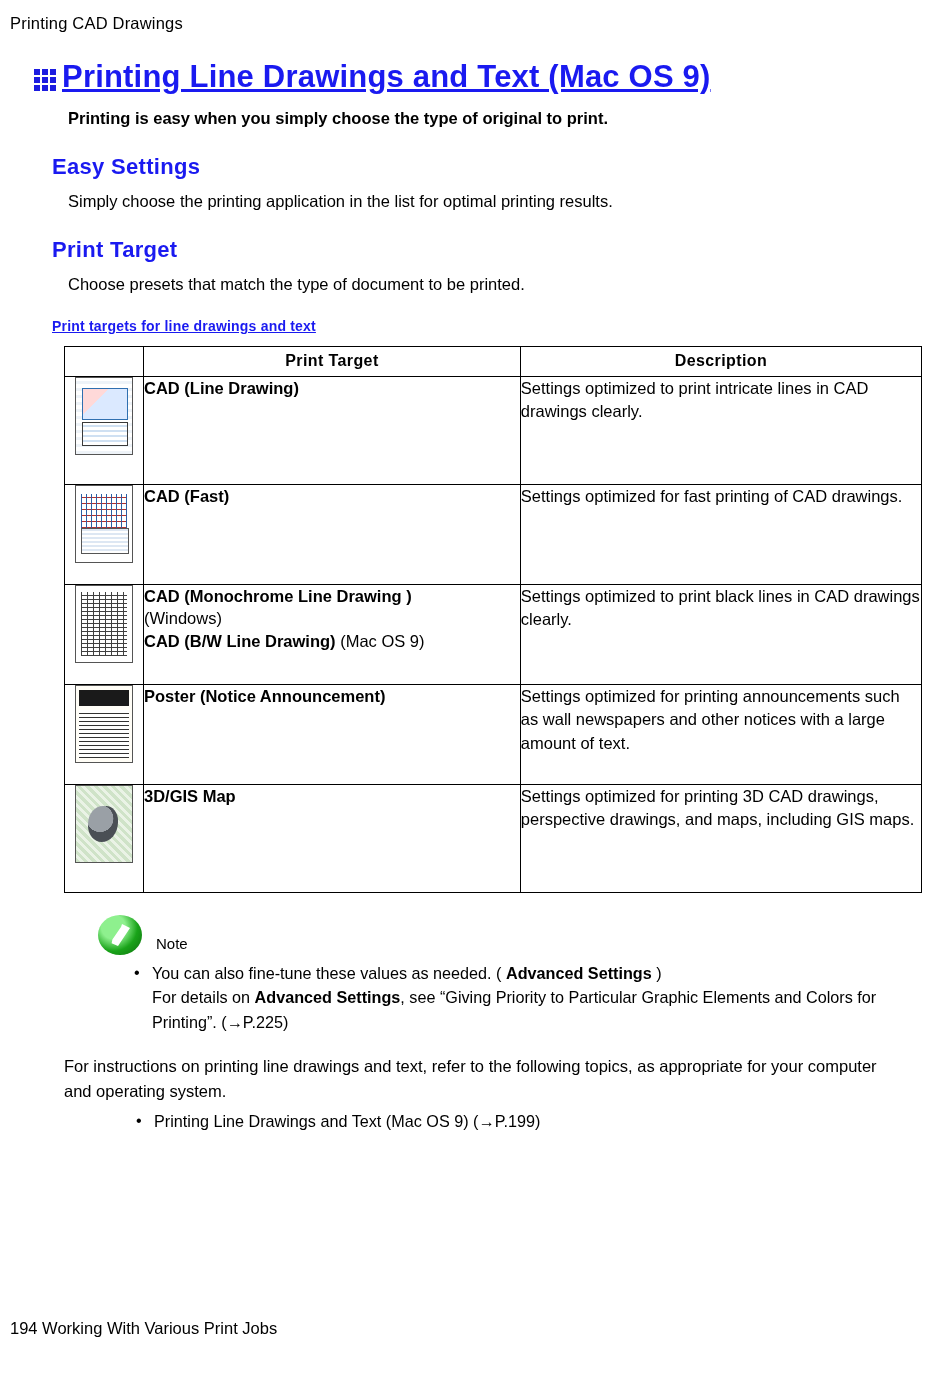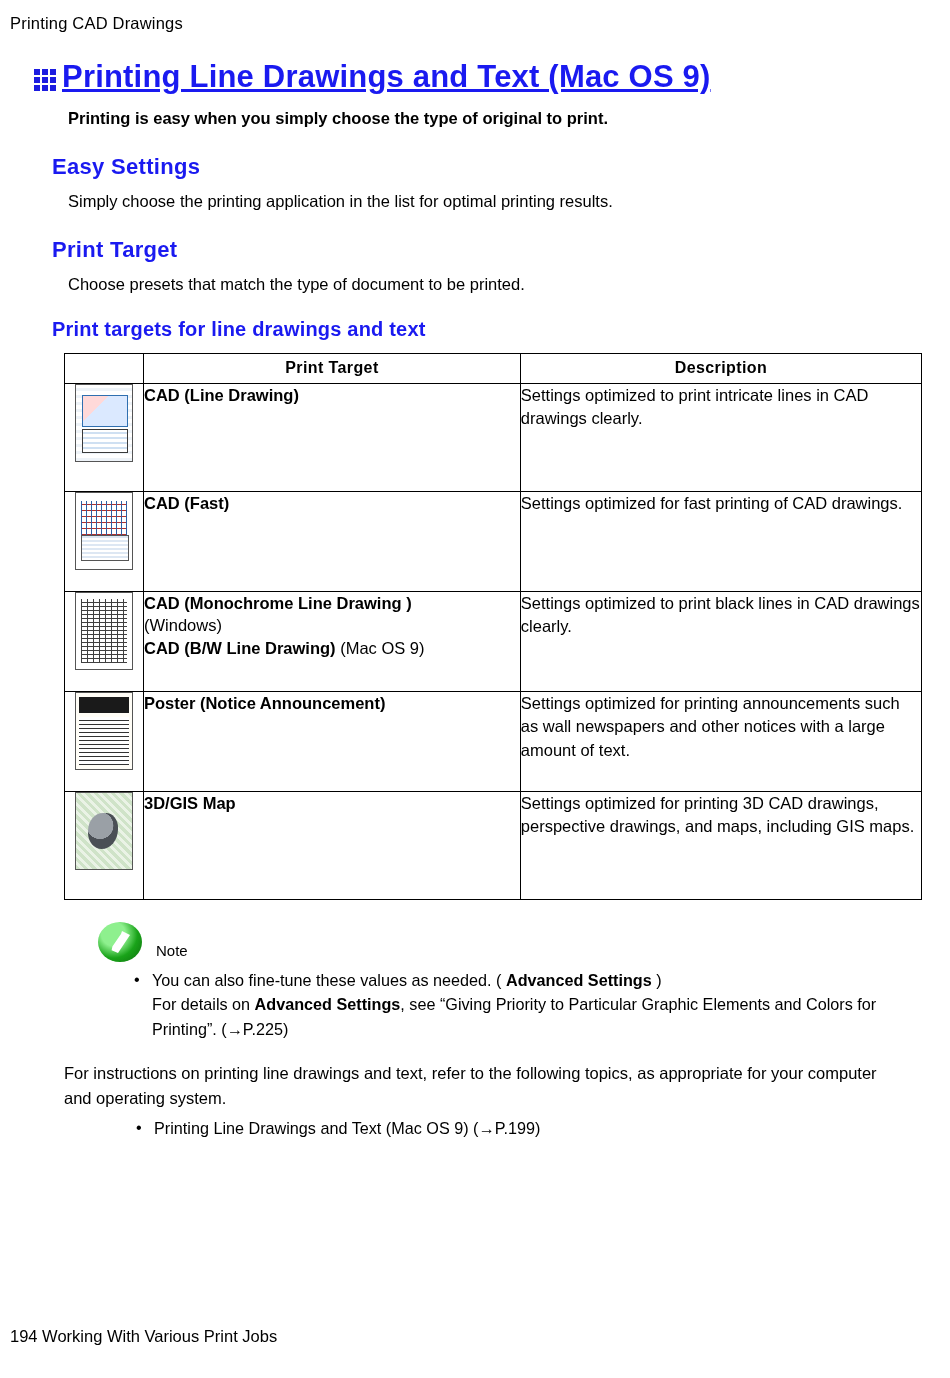--- a/index.html
+++ b/index.html
@@ -71,25 +71,26 @@
     font-weight: bold;
     color: #1a1af0;
     margin: 26px 0 0 6px;
     letter-spacing: 0.3px;
   }
   p.sec-text {
     font-size: 16.5px;
     margin: 12px 0 0 22px;
   }
   h3.subsec {
-    font-size: 20px;
+    font-size: 14px;
     font-weight: bold;
     color: #1a1af0;
     margin: 24px 0 0 6px;
     letter-spacing: 0.2px;
+    text-decoration: underline;
   }
   table.targets {
     margin-top: 12px;
     margin-left: 18px;
     border-collapse: collapse;
     width: 858px;
     table-layout: fixed;
   }
   table.targets th, table.targets td {
     border: 1px solid #000;
@@ -261,21 +262,21 @@
     margin: 20px 0 0 18px;
     line-height: 1.5;
     max-width: 830px;
   }
   ul.bullets.closing-list {
     padding-left: 90px;
   }
   .footer {
     position: absolute;
     left: 10px;
-    bottom: 32px;
+    bottom: 40px;
     font-size: 16.5px;
   }
 </style>
 </head>
 <body>
 
 <div class="page">
 
   <div class="running-head">Printing CAD Drawings</div>
 

